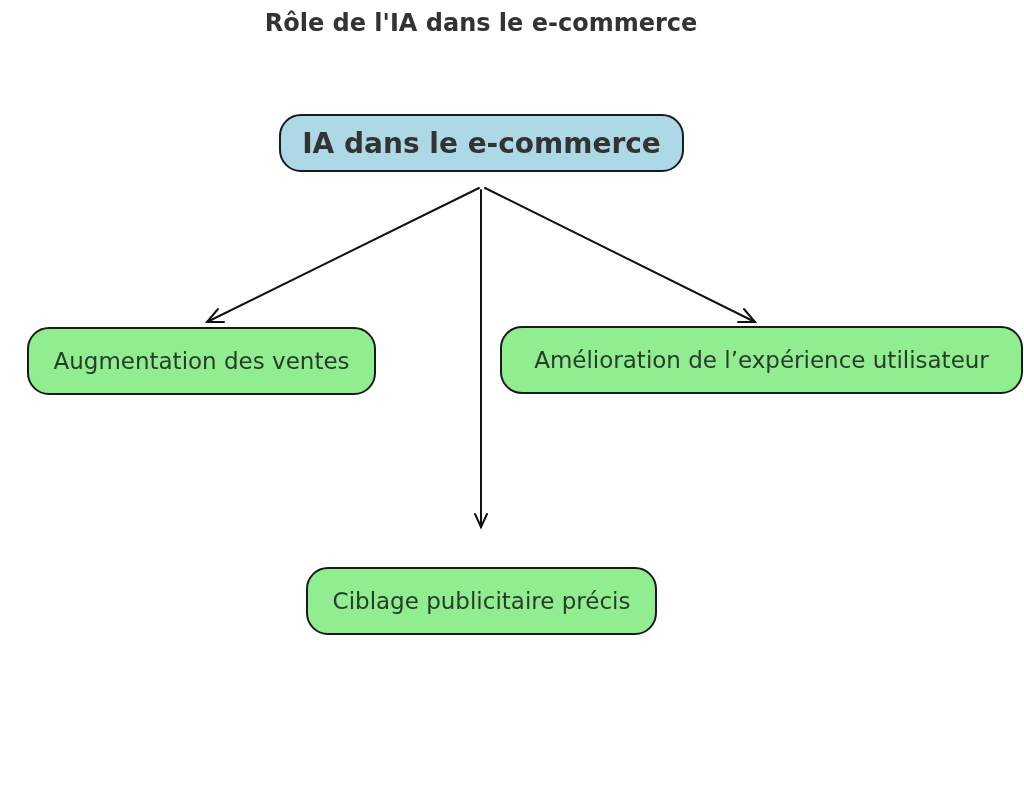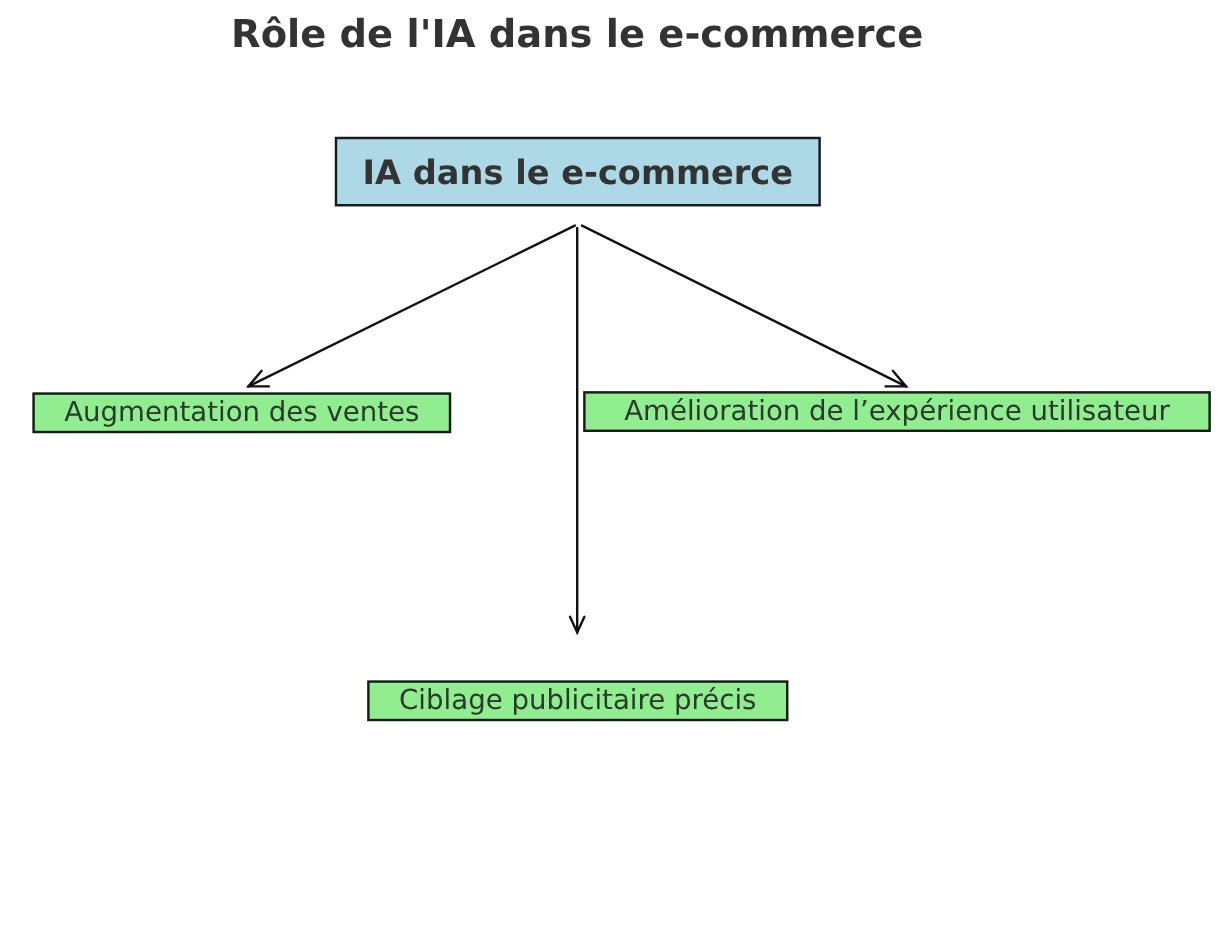--- a/index.html
+++ b/index.html
@@ -1,28 +1,28 @@
 <!DOCTYPE html>
 <html><head>
 <meta charset="utf-8">
 <style>
   html, body { margin: 0; padding: 0; background: #ffffff; }
   body { width: 1024px; height: 792px; position: relative; overflow: hidden;
          font-family: "DejaVu Sans", sans-serif; color: #333333; }
   .title { position: absolute; left: 0; width: 962px; top: 9px; text-align: center;
-           font-size: 32px; font-weight: bold; color: #333333; }
+           font-size: 24px; font-weight: bold; color: #333333; }
   svg.edges { position: absolute; left: 0; top: 0; width: 1024px; height: 792px; }
   .node { position: absolute; box-sizing: border-box; border: 2px solid #1a1a1a;
-          border-radius: 0; display: flex; align-items: center; justify-content: center;
+          border-radius: 22px; display: flex; align-items: center; justify-content: center;
           white-space: nowrap; }
   .root { left: 279px; top: 114px; width: 405px; height: 58px; background: #add8e6;
           font-size: 28px; font-weight: bold; color: #333333; }
-  .child { background: #90ee90; font-size: 23px; color: #2b3b2b; height: 34px; }
+  .child { background: #90ee90; font-size: 23px; color: #2b3b2b; height: 68px; }
   .c1 { left: 27px; top: 327px; width: 349px; }
-  .c2 { left: 486px; top: 326px; width: 523px; }
+  .c2 { left: 500px; top: 326px; width: 523px; }
   .c3 { left: 306px; top: 567px; width: 351px; }
 </style>
 </head>
 <body>
 
 <div class="title">Rôle de l'IA dans le e-commerce</div>
 
 <svg class="edges" viewBox="0 0 1024 792">
   <g stroke="#111111" stroke-width="2" fill="none" stroke-linecap="round">
     <g>

